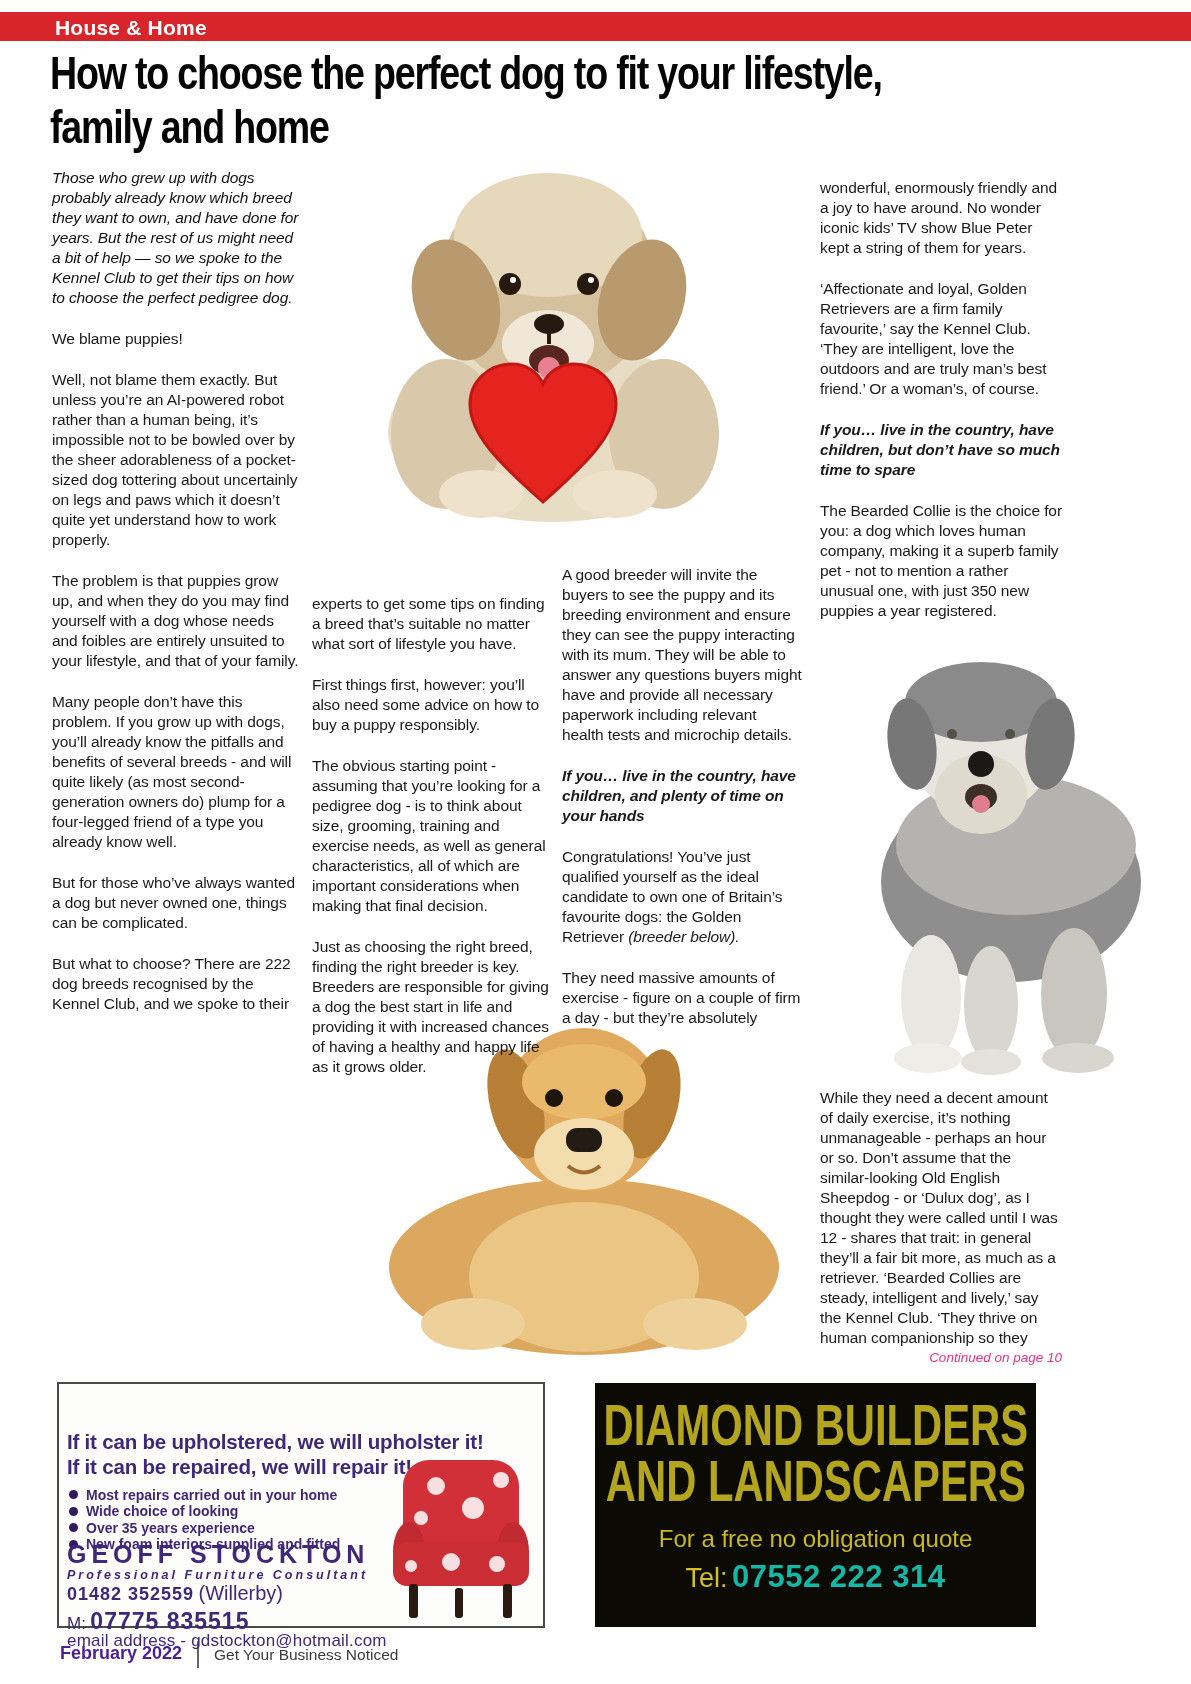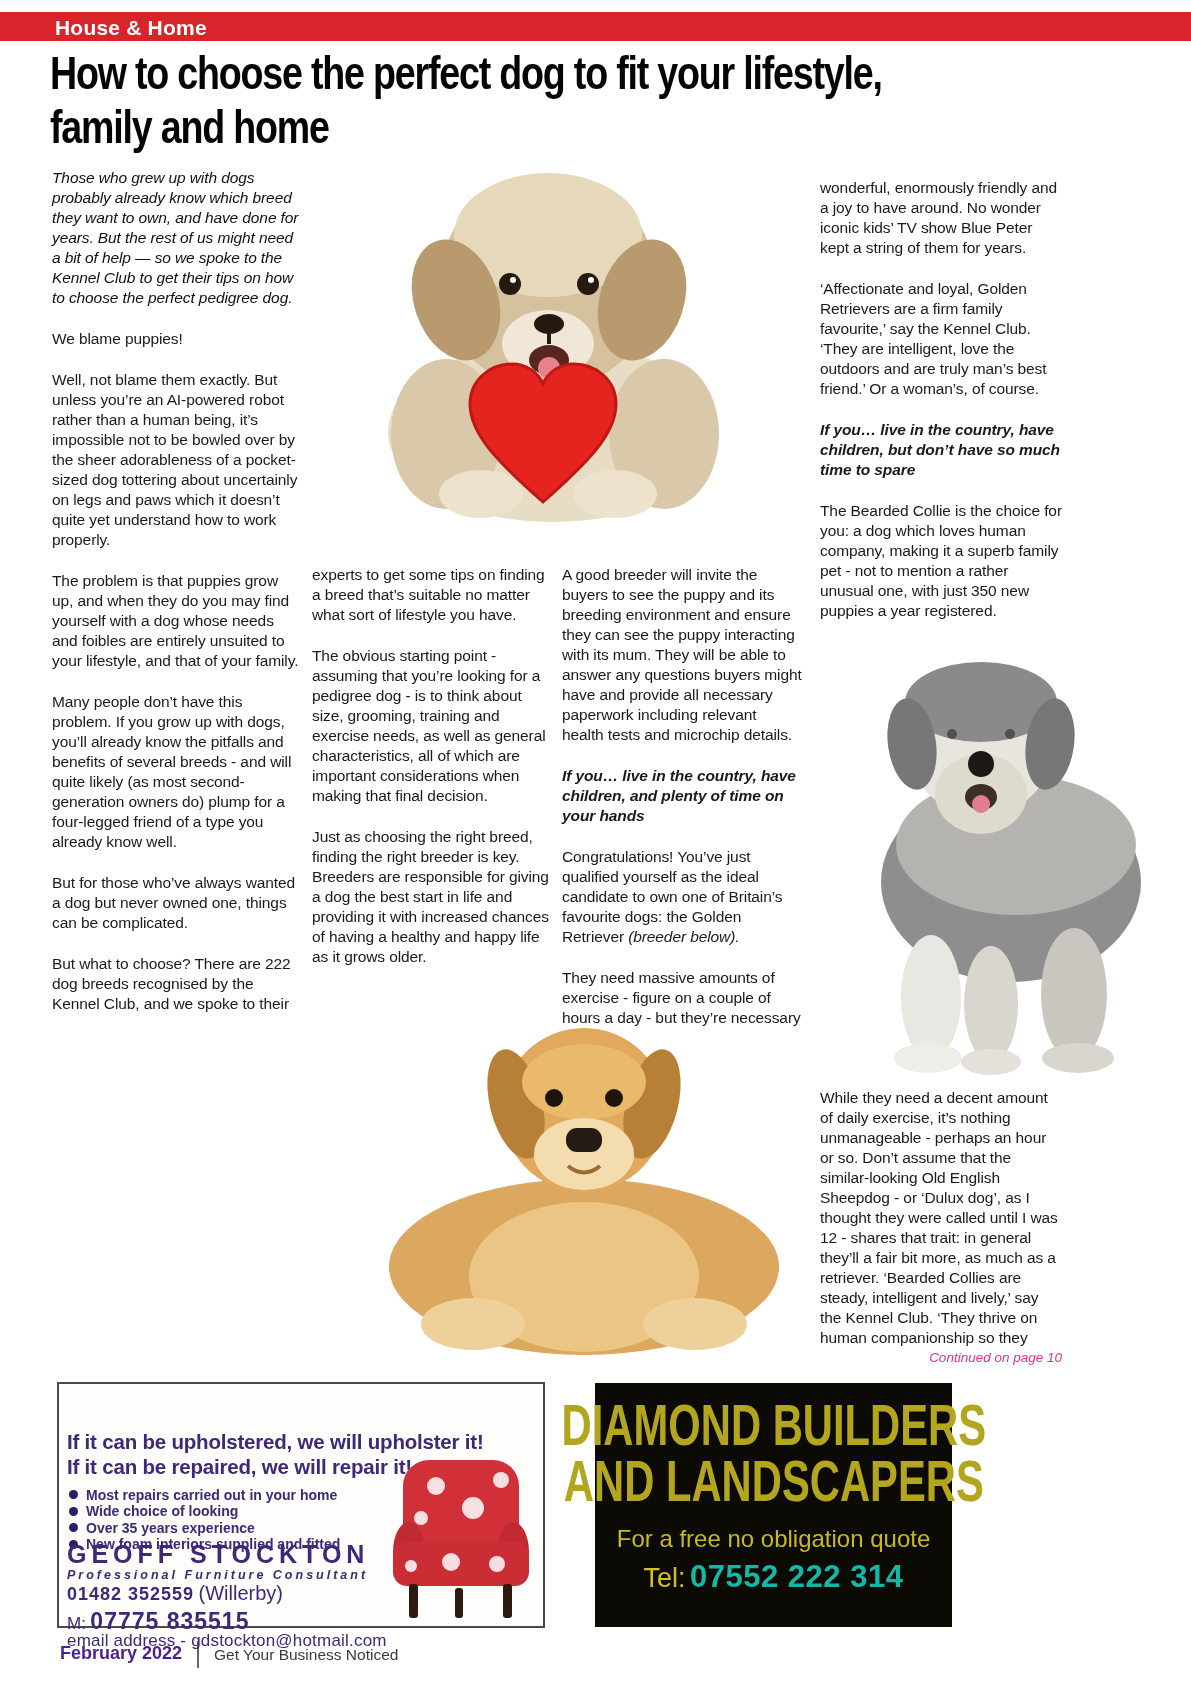--- a/index.html
+++ b/index.html
@@ -11,21 +11,21 @@
         font-size:21px;font-weight:bold;letter-spacing:.2px;}
   
   .headline{position:absolute;left:50px;top:46px;width:1010px;margin:0;}
   .headline .cond{display:inline-block;white-space:pre;transform:scaleX(.8);transform-origin:left top;
         font-weight:bold;font-stretch:condensed;font-size:47px;line-height:54px;letter-spacing:-1.5px;color:#050505;}
   
   .col{position:absolute;}
   .col p{margin:0 0 21px 0;font-size:15.5px;line-height:20px;letter-spacing:-.1px;}
   .col1{left:52px;top:168px;width:247px;}
   .intro{font-style:italic;font-size:27px;line-height:34px;letter-spacing:-.3px;color:#111;margin:0 0 26px 0;}
-  .col2{left:312px;top:565px;width:240px;}
+  .col2{left:312px;top:594px;width:240px;}
   .col3{left:562px;top:565px;width:240px;}
   .col4t{left:820px;top:178px;width:242px;}
   .col4b{left:820px;top:1088px;width:242px;}
   .crosshead{font-weight:bold;font-style:italic;}
   .inline-italic{font-style:italic;}
   .continued{display:block;text-align:right;font-style:italic;font-size:13.5px;color:#e9318a;margin-top:2px;}
   
   .photo{position:absolute;z-index:1;}
   .col,.headline{z-index:2;}
   .photo-puppy{left:298px;top:132px;width:497px;height:412px;}
@@ -49,21 +49,21 @@
   .u-phone1{position:absolute;left:8px;top:198px;color:#3f2879;}
   .u-phone1 .num{font-size:18px;font-weight:800;letter-spacing:1px;}
   .u-phone1 .note{font-size:20px;}
   .u-phone2{position:absolute;left:8px;top:224px;color:#3f2879;}
   .u-phone2 .pre{font-size:17px;} .u-phone2 .num{font-size:23px;font-weight:800;letter-spacing:1px;}
   .u-email{position:absolute;left:8px;top:248px;font-size:17px;color:#3f2879;letter-spacing:.2px;top:247px;}
   .u-email{top:247px;}
   .u-chair{position:absolute;right:2px;bottom:2px;width:160px;height:168px;}
   .u-chair svg{width:100%;height:100%;display:block;}
   
-  .ad-dia{position:absolute;left:595px;top:1383px;width:357px;height:244px;background:#0c0a05;z-index:3;
+  .ad-dia{position:absolute;left:595px;top:1383px;width:441px;height:244px;background:#0c0a05;z-index:3;
         display:flex;flex-direction:column;align-items:center;text-align:center;}
   .d-title{margin-top:14px;}
   .d-title .cond{display:block;transform:scaleX(.72);transform-origin:center;font-weight:bold;
         font-stretch:condensed;font-size:58px;line-height:56px;color:#b3a51d;white-space:nowrap;}
   .d-quote{margin-top:16px;font-size:24px;color:#c8b91f;}
   .d-tel{margin-top:6px;color:#d3c11d;}
   .d-tel .pre{font-size:27px;} .d-tel .num{font-size:31px;font-weight:bold;color:#14b8a6;letter-spacing:.5px;}
   
   .f-date{position:absolute;left:60px;top:1643px;font-size:18px;font-weight:bold;color:#4c1d95;}
   .f-div{position:absolute;left:197px;top:1641px;width:2px;height:27px;background:#666;}
@@ -112,29 +112,30 @@
       <ellipse cx="251" cy="228" rx="20" ry="15" fill="#57261f"></ellipse>
       <ellipse cx="251" cy="236" rx="11" ry="11" fill="#e8808f"></ellipse>
       <path d="M245 370 C200 330 172 302 172 272 C172 248 192 232 214 232 C228 232 240 240 245 252 C250 240 262 232 276 232 C298 232 318 248 318 272 C318 302 290 330 245 370 Z" fill="#e52420" stroke="#c01713" stroke-width="3"></path>
       <ellipse cx="183" cy="362" rx="42" ry="24" fill="#eee2cc"></ellipse>
       <ellipse cx="317" cy="362" rx="42" ry="24" fill="#eee2cc"></ellipse>
     </svg>
   </figure>
 
   <div class="col col2">
     <p>experts to get some tips on finding a breed that’s suitable no matter what sort of lifestyle you have.</p>
+    <p>First things first, however: you’ll also need some advice on how to buy a puppy responsibly.</p>
     <p>The obvious starting point - assuming that you’re looking for a pedigree dog - is to think about size, grooming, training and exercise needs, as well as general characteristics, all of which are important considerations when making that final decision.</p>
     <p>Just as choosing the right breed, finding the right breeder is key. Breeders are responsible for giving a dog the best start in life and providing it with increased chances of having a healthy and happy life as it grows older.</p>
   </div>
 
   <div class="col col3">
     <p> A good breeder will invite the buyers to see the puppy and its breeding environment and ensure they can see the puppy interacting with its mum. They will be able to answer any questions buyers might have and provide all necessary paperwork including relevant health tests and microchip details.</p>
     <p class="crosshead">If you… live in the country, have children, and plenty of time on your hands</p>
     <p><span>Congratulations! You’ve just qualified yourself as the ideal candidate to own one of Britain’s favourite dogs: the Golden Retriever </span><span class="inline-italic">(breeder below).</span></p>
-    <p>They need massive amounts of exercise - figure on a couple of hours a day - but they’re necessary</p>
+    <p>They need massive amounts of exercise - figure on a couple of firm a day - but they’re absolutely</p>
   </div>
 
   <figure class="photo photo-golden" style="margin:0;" aria-label="Golden Retriever lying down">
     <svg viewBox="0 0 432 378" aria-hidden="true">
       <ellipse cx="216" cy="285" rx="195" ry="88" fill="#dca75e"></ellipse>
       <ellipse cx="216" cy="295" rx="115" ry="75" fill="#eac584"></ellipse>
       <ellipse cx="105" cy="342" rx="52" ry="26" fill="#edd09a"></ellipse>
       <ellipse cx="327" cy="342" rx="52" ry="26" fill="#edd09a"></ellipse>
       <circle cx="216" cy="128" r="82" fill="#e0a95d"></circle>
       <ellipse cx="148" cy="122" rx="26" ry="56" fill="#b87f36" transform="rotate(-14 148 122)"></ellipse>

